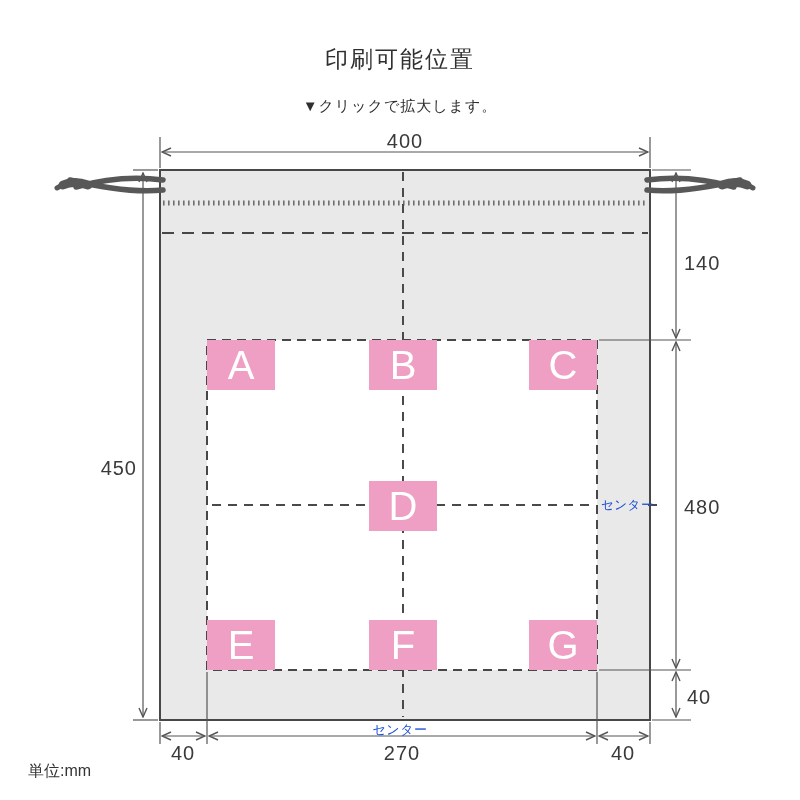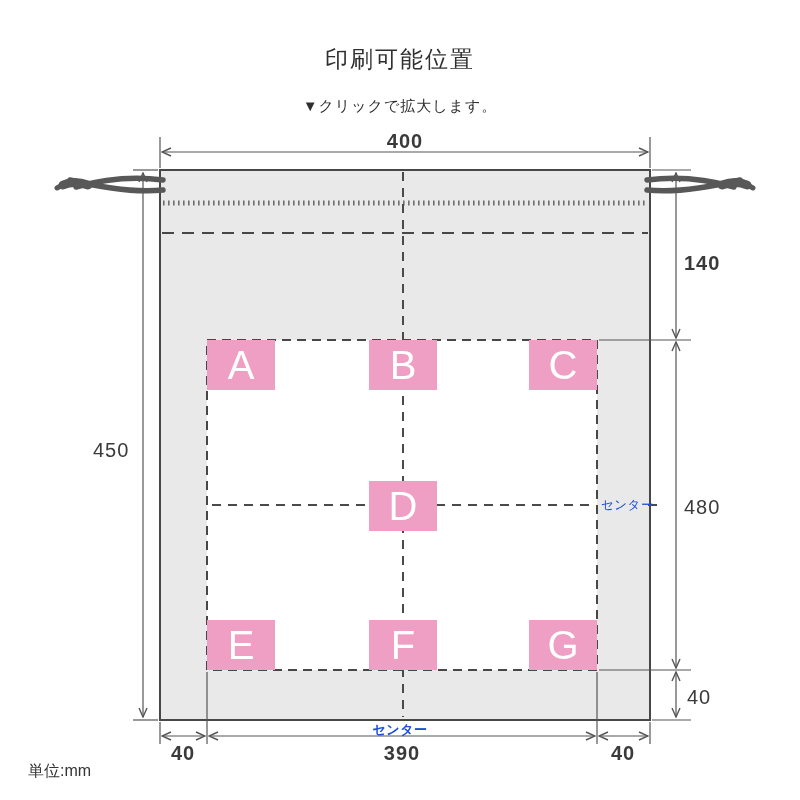--- a/index.html
+++ b/index.html
@@ -11,21 +11,21 @@
   .lbl { position:absolute; white-space:nowrap; line-height:1; }
   .title {
     position:absolute; top:44px; left:0; right:0; text-align:center;
     font-size:23px; letter-spacing:2px; color:#2f2f2f;
   }
   .subtitle {
     position:absolute; top:97px; left:0; right:0; text-align:center;
     font-size:15px; letter-spacing:1px; color:#2f2f2f;
   }
   .dim { font-size:20px; color:#3a3a3a; letter-spacing:1px; }
-  .ctr { transform:translateX(-50%);font-weight:bold; }
+  .ctr { transform:translateX(-50%); }
   .small-lbl { font-size:12.5px; color:#1d4ed8; letter-spacing:0.5px; }
   .unit { font-size:16px; color:#333; }
   .diagram { position:absolute; inset:0; cursor:pointer; }
   .linework { position:absolute; left:0; top:0; }
 
   
   .bag-outline { fill:var(--bag_fill); stroke:var(--outline); stroke-width:2; }
   .print-rect  { fill:#ffffff; stroke:var(--outline); stroke-width:2; stroke-dasharray:9 6; }
   .stitch      { stroke:#6f6f6f; stroke-width:5; stroke-dasharray:1.6 3.4; fill:none; }
   .folddash    { stroke:var(--outline); stroke-width:2; stroke-dasharray:12 8; fill:none; }
@@ -132,26 +132,26 @@
         <span>E</span>
       </div>
     <div class="pbox bx-f">
         <span>F</span>
       </div>
     <div class="pbox bx-g">
         <span>G</span>
       </div>
 
     <span class="lbl dim ctr" style="left:405px; top:131px;">400</span>
-    <span class="lbl dim" style="left:93px; top:440px; width:44px; ">450</span>
-    <span class="lbl dim" style="left:684px; top:253px;font-weight:bold;">140</span>
+    <span class="lbl dim" style="left:93px; top:458px; width:44px; text-align:right;">450</span>
+    <span class="lbl dim" style="left:684px; top:253px;">140</span>
     <span class="lbl dim" style="left:684px; top:497px;">480</span>
     <span class="lbl dim" style="left:687px; top:687px;">40</span>
     <span class="lbl dim ctr" style="left:183px; top:743px;">40</span>
-    <span class="lbl dim ctr" style="left:402px; top:743px;">390</span>
+    <span class="lbl dim ctr" style="left:402px; top:743px;">270</span>
     <span class="lbl dim ctr" style="left:623px; top:743px;">40</span>
 
     <span class="lbl small-lbl" style="left:601px; top:499px;">センター</span>
     <span class="lbl small-lbl ctr" style="left:400px; top:723px; font-size:13px;">センター</span>
   </div>
 
   <span class="lbl unit" style="left:28px; top:763px;">単位:mm</span>
 </div>
 
 </body></html>

